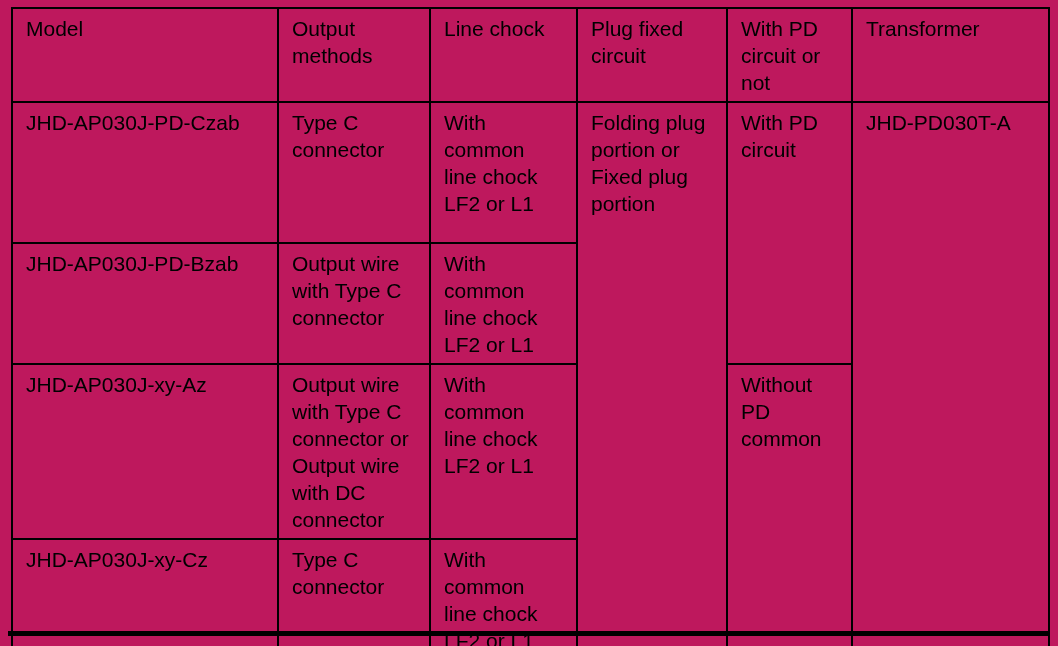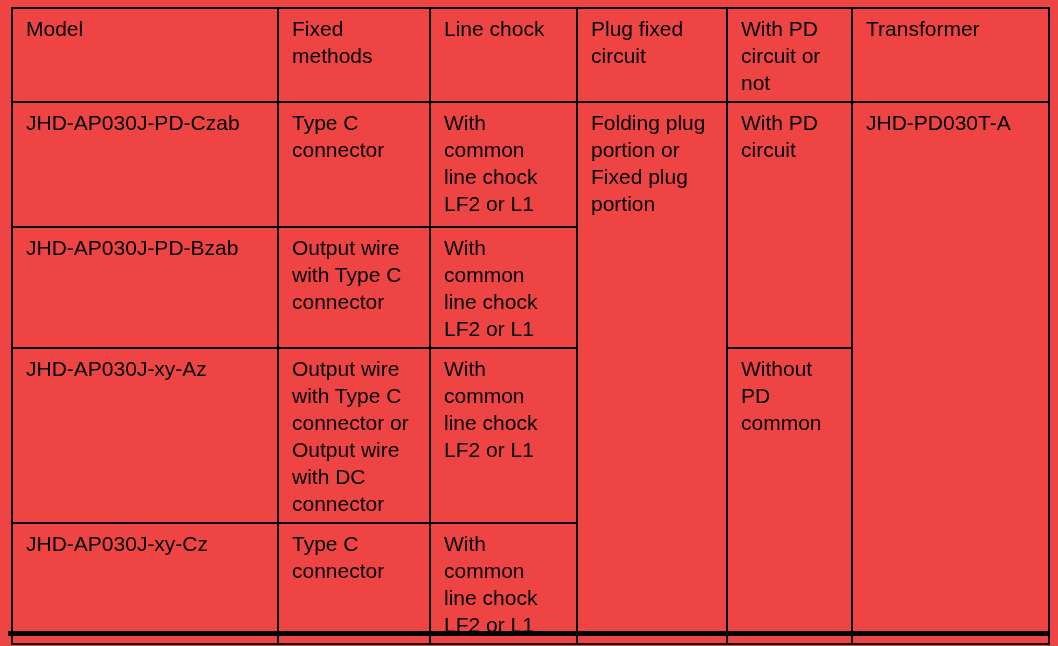--- a/index.html
+++ b/index.html
@@ -8,21 +8,21 @@
     height: 646px;
     background: #ffffff;
     font-family: "Liberation Sans", sans-serif;
     color: #000000;
     overflow: hidden;
   }
   .page {
     position: relative;
     width: 1058px;
     height: 646px;
-    background: #ef4444;
+    background: #be185d;
   }
   .table-wrap {
     position: absolute;
     left: 11px;
     top: 7px;
     width: 1037px;
   }
   table.spec {
     border-collapse: collapse;
     table-layout: fixed;
@@ -34,21 +34,21 @@
     vertical-align: top;
     text-align: left;
     font-weight: normal;
     font-size: 21px;
     line-height: 27px;
     padding: 6px 8px 5px 13px;
     white-space: pre-line;
     overflow: hidden;
   }
   tr.header-row th { height: 90px; }
-  tr.row-1 > td { height: 125px; }
+  tr.row-1 > td { height: 141px; }
   tr.row-2 > td { height: 119px; margin-left: 23px; }
   tr.row-3 > td { height: 174px; }
   tr.row-4 > td { height: 119px; border-radius: 22px; }
   .bottom-rule {
     position: absolute;
     left: 8px;
     top: 631px;
     width: 1042px;
     height: 5px;
     background: #000000;
@@ -64,21 +64,21 @@
         <col style="width:266px">
         <col style="width:152px">
         <col style="width:147px">
         <col style="width:150px">
         <col style="width:125px">
         <col style="width:197px">
       </colgroup>
       <tbody>
         <tr class="header-row">
           <th>Model</th>
-          <th>Fixed
+          <th>Output
 methods</th>
           <th>Line chock</th>
           <th>Plug fixed
 circuit</th>
           <th>With PD
 circuit or
 not</th>
           <th>Transformer</th>
         </tr>
         <tr class="row-1">

